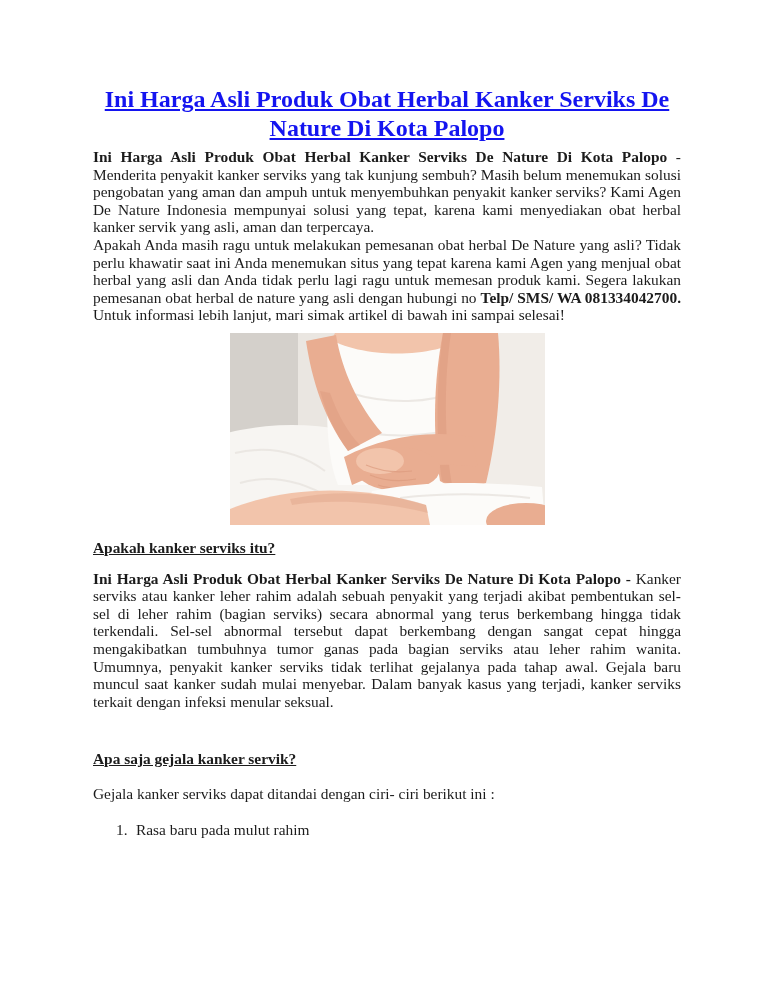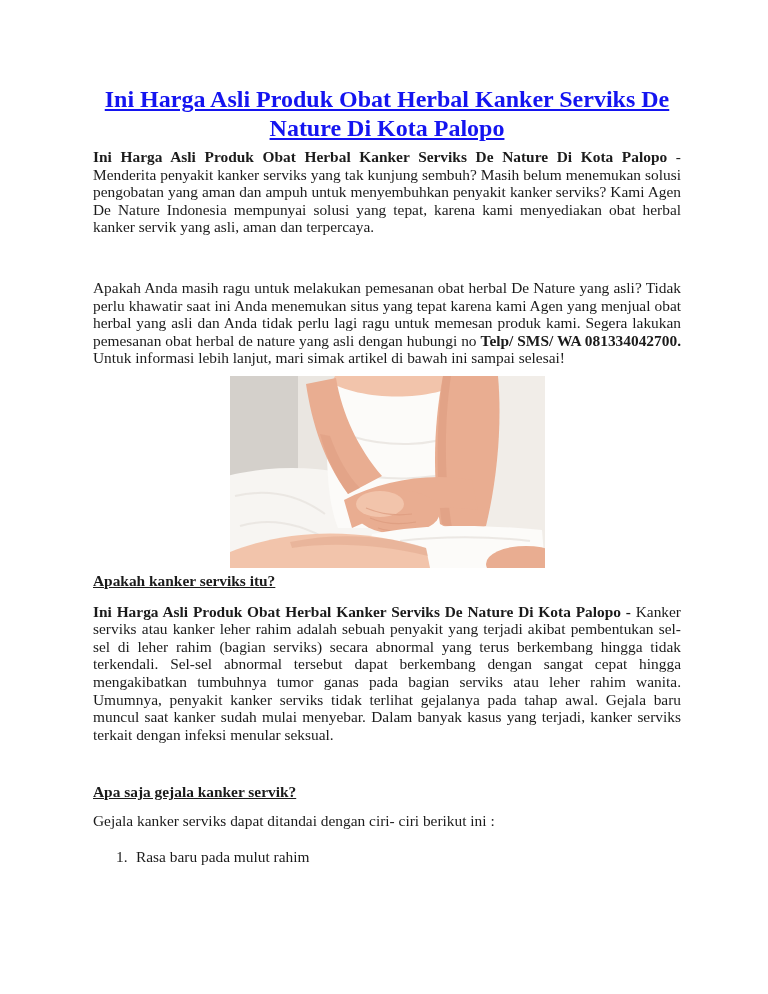--- a/index.html
+++ b/index.html
@@ -26,42 +26,42 @@
     cursor: pointer;
   }
   .para {
     font-size: 15.4px;
     line-height: 17.6px;
     text-align: justify;
     text-justify: inter-word;
   }
   .b { font-weight: bold; }
   .p-intro { margin-top: 5px; }
-  .p-order { margin-top: 43px; }
+  .p-order { }
   .photo-wrap {
     margin-top: 9px;
     height: 192px;
     display: flex;
     justify-content: center;
   }
   .photo-frame {
     width: 315px;
     height: 192px;
     overflow: hidden;
   }
   .sub-heading {
     font-size: 15.4px;
     line-height: 17.6px;
     font-weight: bold;
     text-decoration: underline;
   }
-  .h-what { margin-top: 4px; }
+  .h-what { margin-top: 14px; }
   .p-what { margin-top: 13px; }
   .h-symptoms { margin-top: 40px; text-decoration: underline; }
-  .p-symptoms-intro { margin-top: 11px; text-align: left; }
+  .p-symptoms-intro { margin-top: 17px; text-align: left; }
   .olist { margin-top: 19px; }
   .list-item {
     display: flex;
     padding-left: 23px;
     font-size: 15.4px;
     line-height: 17.6px;
   }
   .li-num { width: 20px; flex: 0 0 20px; }
   .li-text { flex: 1; }
 

